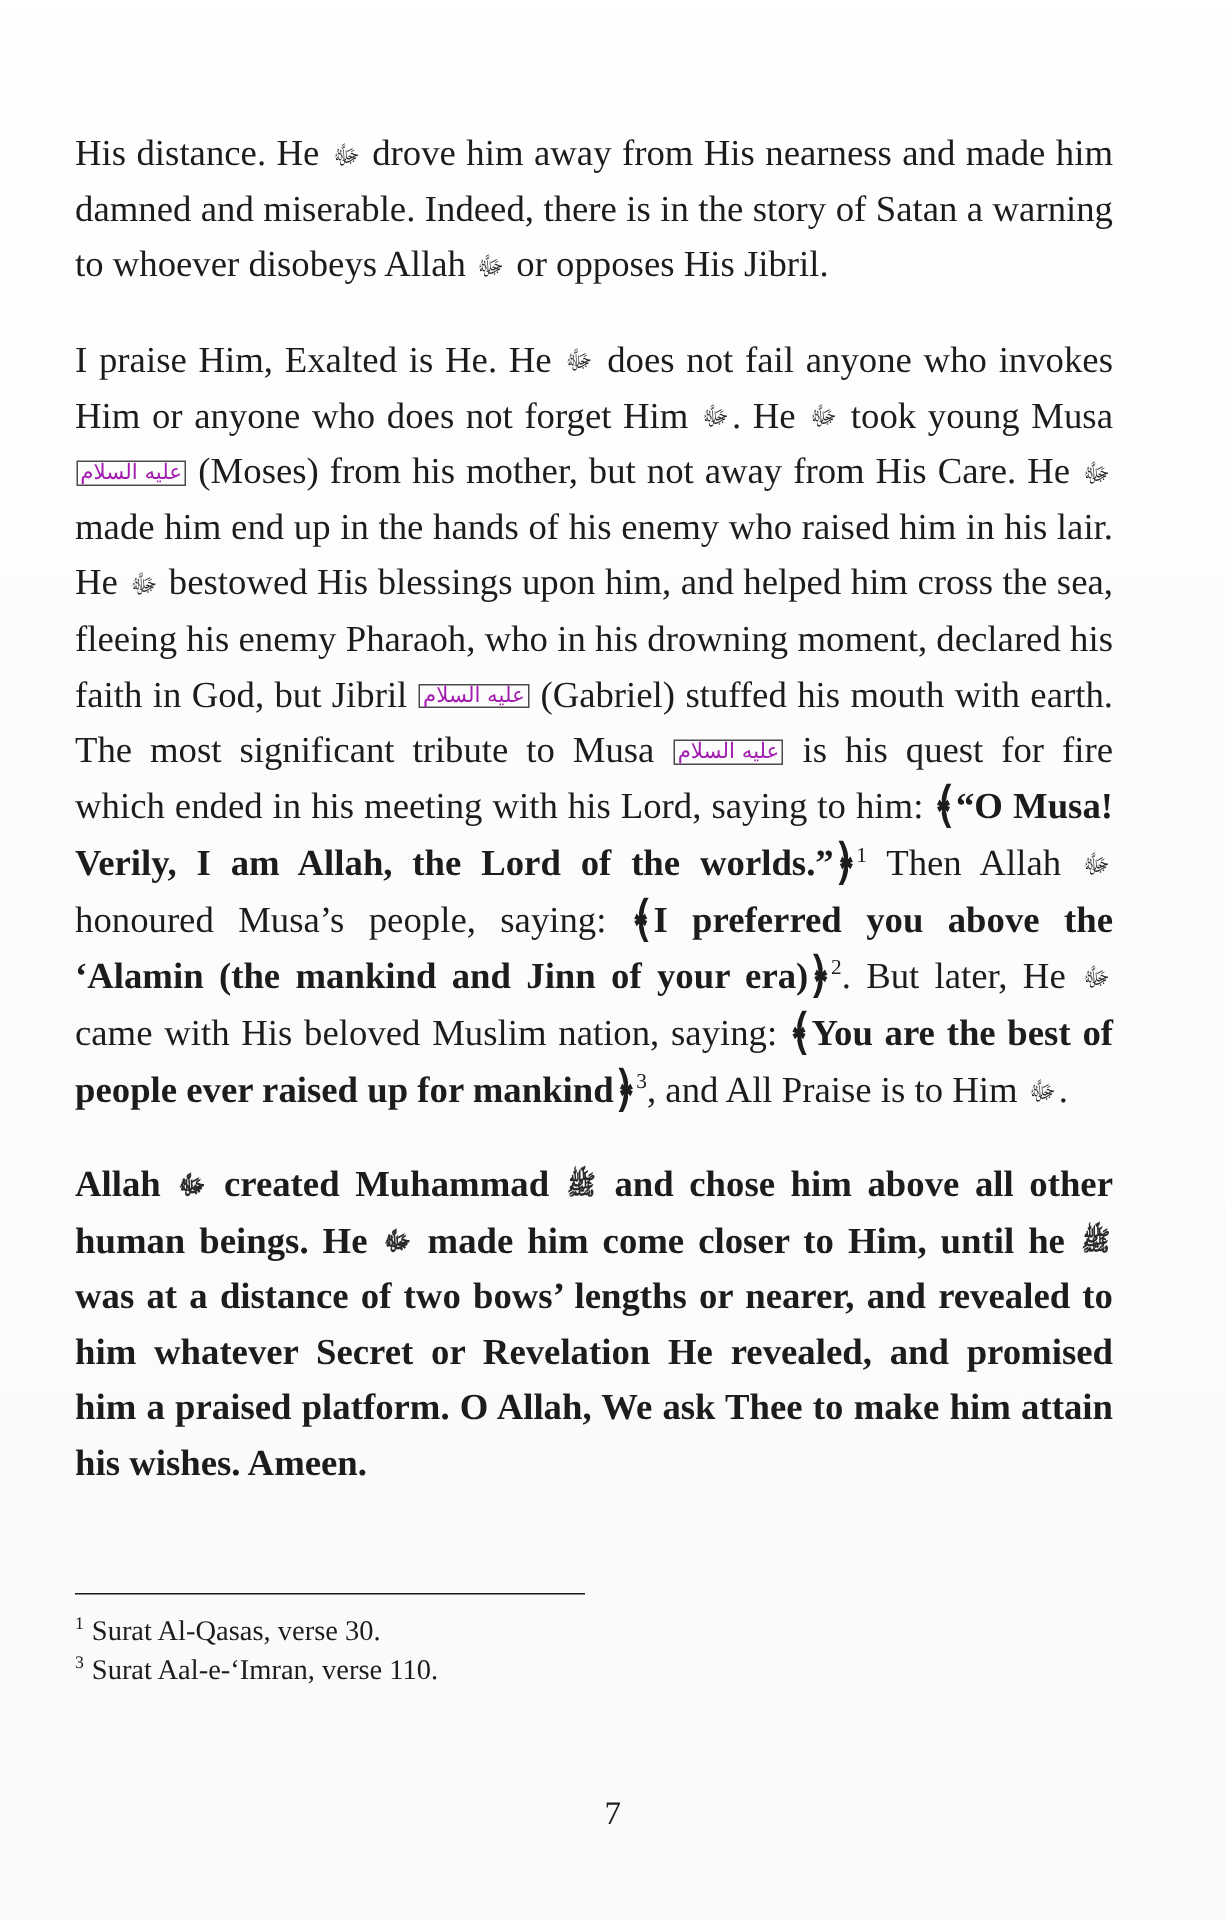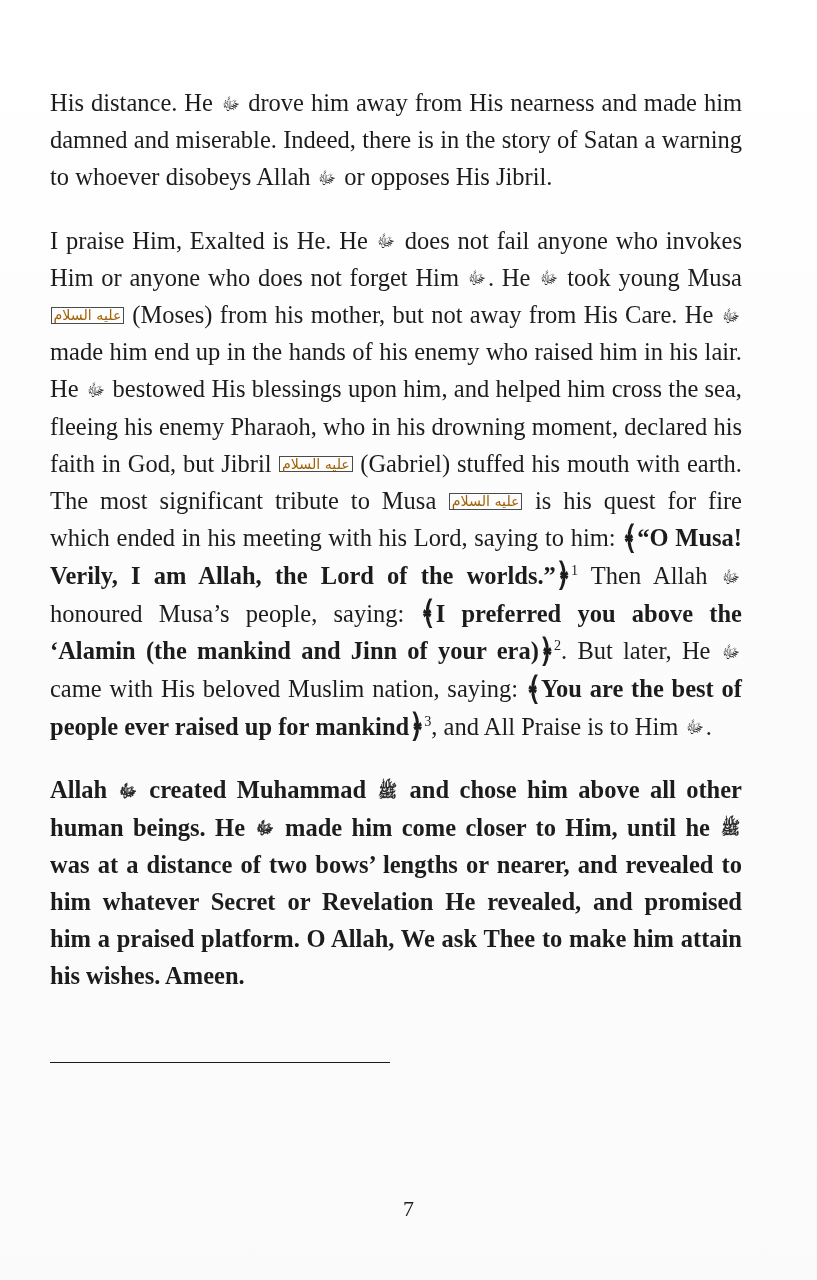--- a/index.html
+++ b/index.html
@@ -69,21 +69,21 @@
   }
 
   .hon-box {
     font-family: "DejaVu Sans", sans-serif;
     font-size: 0.58em;
     line-height: 1;
     display: inline-block;
     vertical-align: 0.18em;
     border: 0.5px solid #4a4a4a;
     padding: 0 0.12em;
-    color: #a16207;
+    color: #a21caf;
     margin: 0 0.06em;
     white-space: nowrap;
   }
 
   .verse {
     font-weight: bold;
   }
 
   .qmark {
     font-weight: bold;
@@ -151,17 +151,19 @@
     <p class="para"><span>His distance. He </span><span class="hon">ﷻ</span><span> drove him away from His nearness and made him damned and miserable. Indeed, there is in the story of Satan a warning to whoever disobeys Allah </span><span class="hon">ﷻ</span><span> or opposes His Jibril.</span></p>
 
     <p class="para"><span>I praise Him, Exalted is He. He </span><span class="hon">ﷻ</span><span> does not fail anyone who invokes Him or anyone who does not forget Him </span><span class="hon">ﷻ</span><span>. He </span><span class="hon">ﷻ</span><span> took young Musa </span><span class="hon-box">عليه السلام</span><span> (Moses) from his mother, but not away from His Care. He </span><span class="hon">ﷻ</span><span> made him end up in the hands of his enemy who raised him in his lair. He </span><span class="hon">ﷻ</span><span> bestowed His blessings upon him, and helped him cross the sea, fleeing his enemy Pharaoh, who in his drowning moment, declared his faith in God, but Jibril </span><span class="hon-box">عليه السلام</span><span> (Gabriel) stuffed his mouth with earth. The most significant tribute to Musa </span><span class="hon-box">عليه السلام</span><span> is his quest for fire which ended in his meeting with his Lord, saying to him: </span><span class="qmark">﴾</span><span class="verse">“O Musa! Verily, I am Allah, the Lord of the worlds.”</span><span class="qmark">﴿</span><sup class="fn">1</sup><span> Then Allah </span><span class="hon">ﷻ</span><span> honoured Musa’s people, saying: </span><span class="qmark">﴾</span><span class="verse">I preferred you above the ‘Alamin (the mankind and Jinn of your era)</span><span class="qmark">﴿</span><sup class="fn">2</sup><span>. But later, He </span><span class="hon">ﷻ</span><span> came with His beloved Muslim nation, saying: </span><span class="qmark">﴾</span><span class="verse">You are the best of people ever raised up for mankind</span><span class="qmark">﴿</span><sup class="fn">3</sup><span>, and All Praise is to Him </span><span class="hon">ﷻ</span><span>.</span></p>
 
     <p class="para last-line-left"><span>Allah </span><span class="hon">ﷻ</span><span> created Muhammad </span><span class="hon">ﷺ</span><span> and chose him above all other human beings. He </span><span class="hon">ﷻ</span><span> made him come closer to Him, until he </span><span class="hon">ﷺ</span><span> was at a distance of two bows’ lengths or nearer, and revealed to him whatever Secret or Revelation He revealed, and promised him a praised platform. O Allah, We ask Thee to make him attain his wishes. Ameen.</span></p>
 
   </div>
 
   <div id="footnotes">
     <div id="fn-rule"></div>
+    <p class="fn-item"><span class="fn-num">1</span><span>Surat Al-Qasas, verse 30.</span></p>
+    <p class="fn-item"><span class="fn-num">3</span><span>Surat Aal-e-‘Imran, verse 110.</span></p>
   </div>
 
   <div id="page-number">7</div>
 
 </div>
 
 </body></html>

